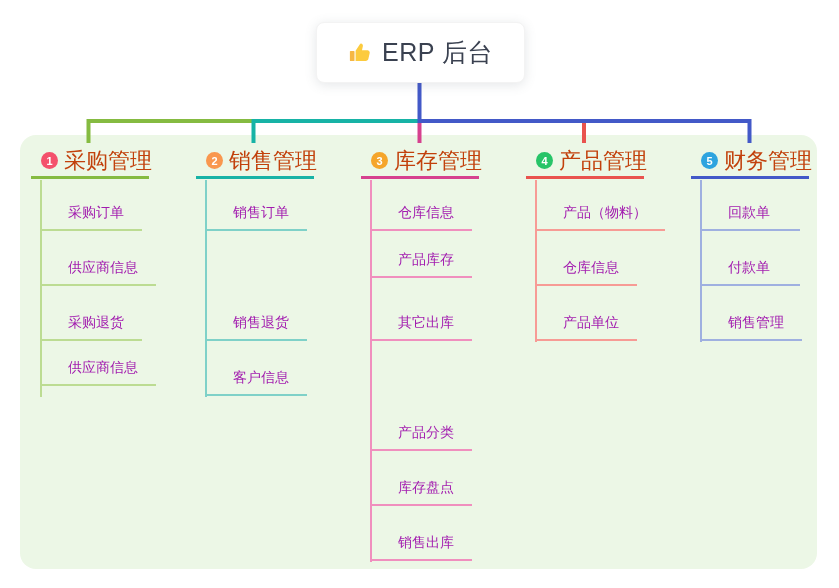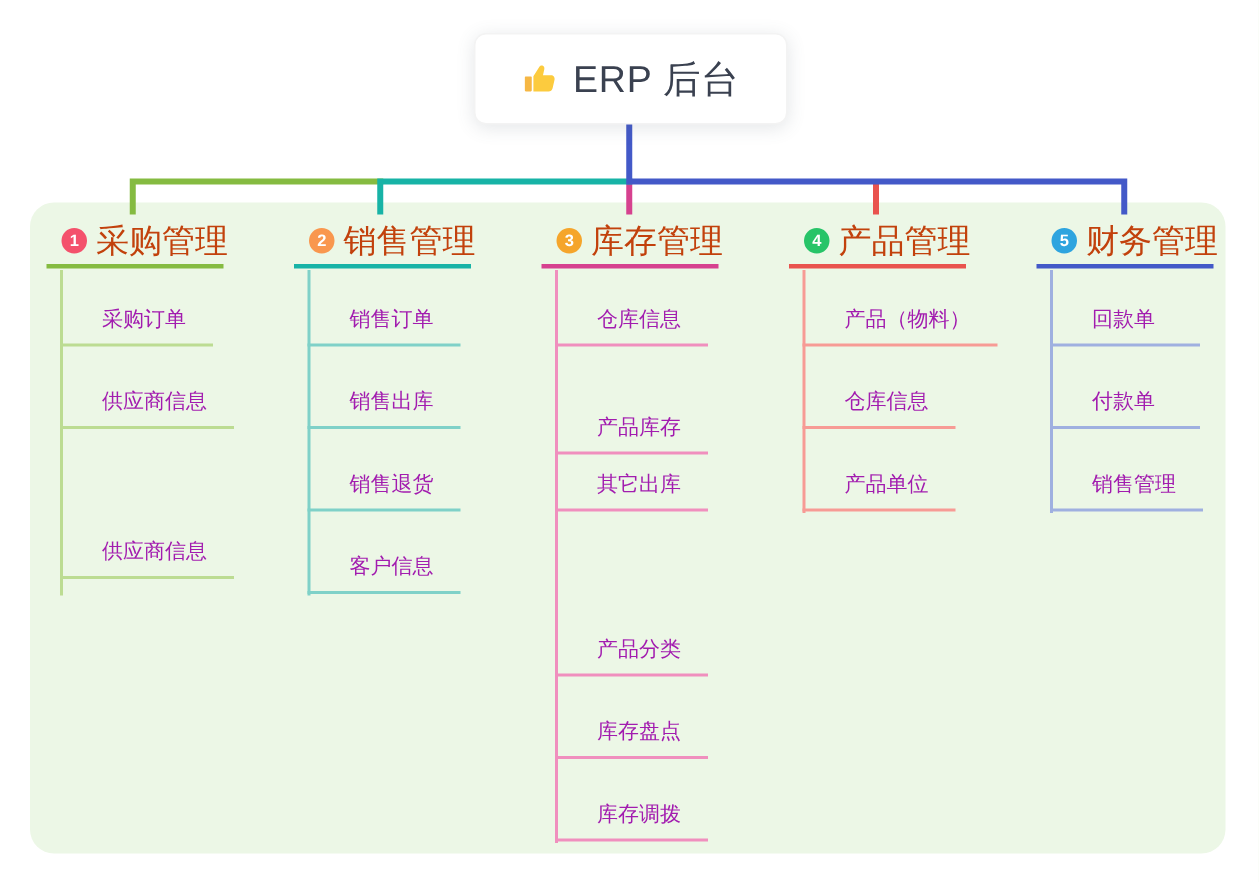--- a/index.html
+++ b/index.html
@@ -59,47 +59,47 @@
   </div>
 
   <div class="branch" style="left: 31px; --main: #85BB41; --light: #BCDC92; --badge: #F4516C;">
     <div class="bheader">
       <span class="badge">1</span>
       <span class="btitle">采购管理</span>
     </div>
     <div class="trunk" style="height:217px"></div>
     <div class="item" style="top:53px">采购订单</div>
     <div class="item" style="top:108px">供应商信息</div>
+    <div class="item" style="top:163px">采购退货</div>
     <div class="item" style="top:208px">供应商信息</div>
   </div>
 
   <div class="branch" style="left: 196px; --main: #17B3A6; --light: #7FD1C8; --badge: #F9974E;">
     <div class="bheader">
       <span class="badge">2</span>
       <span class="btitle">销售管理</span>
     </div>
     <div class="trunk" style="height:217px"></div>
     <div class="item" style="top:53px">销售订单</div>
-    <div class="item" style="top:108px">销售出库</div>
     <div class="item" style="top:163px">销售退货</div>
     <div class="item" style="top:218px">客户信息</div>
   </div>
 
   <div class="branch" style="left: 361px; --main: #D6418F; --light: #F08FBE; --badge: #F5A52B;">
     <div class="bheader">
       <span class="badge">3</span>
       <span class="btitle">库存管理</span>
     </div>
     <div class="trunk" style="height:382px"></div>
     <div class="item" style="top:53px">仓库信息</div>
-    <div class="item" style="top:125px">产品库存</div>
+    <div class="item" style="top:100px">产品库存</div>
     <div class="item" style="top:163px">其它出库</div>
     <div class="item" style="top:273px">产品分类</div>
     <div class="item" style="top:328px">库存盘点</div>
-    <div class="item" style="top:383px">库存调拨</div>
+    <div class="item" style="top:383px">销售出库</div>
   </div>
 
   <div class="branch" style="left: 526px; --main: #E9534E; --light: #F79B95; --badge: #27C468;">
     <div class="bheader">
       <span class="badge">4</span>
       <span class="btitle">产品管理</span>
     </div>
     <div class="trunk" style="height:162px"></div>
     <div class="item" style="top:53px">产品（物料）</div>
     <div class="item" style="top:108px">仓库信息</div>

